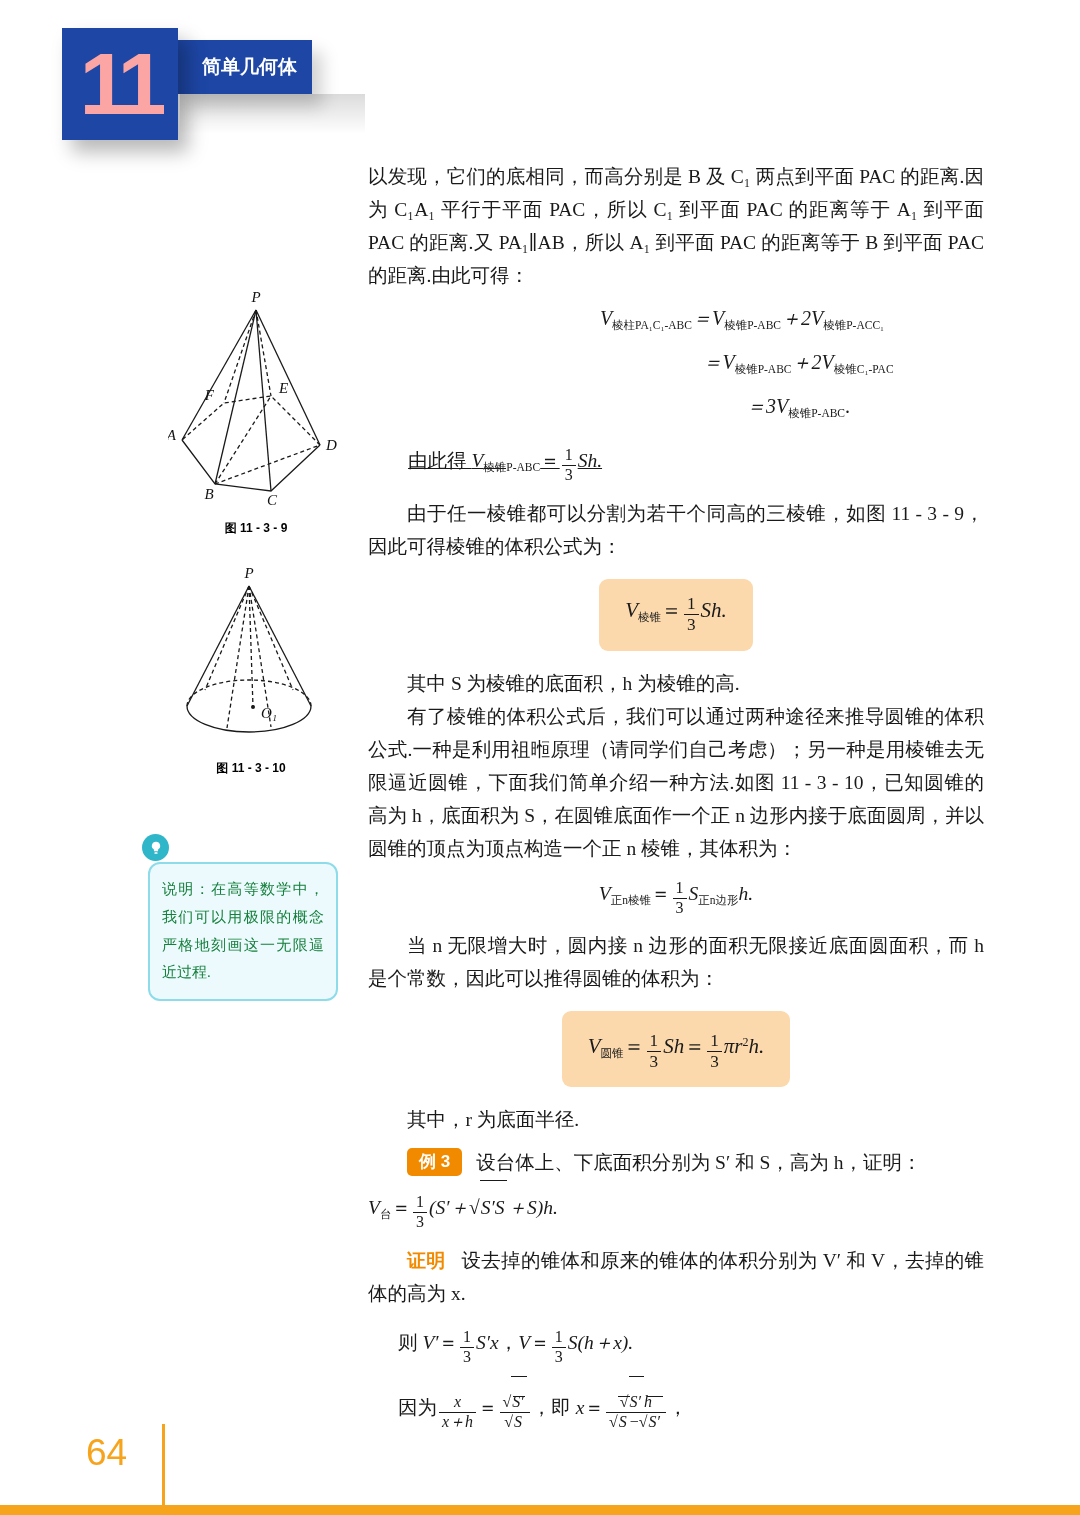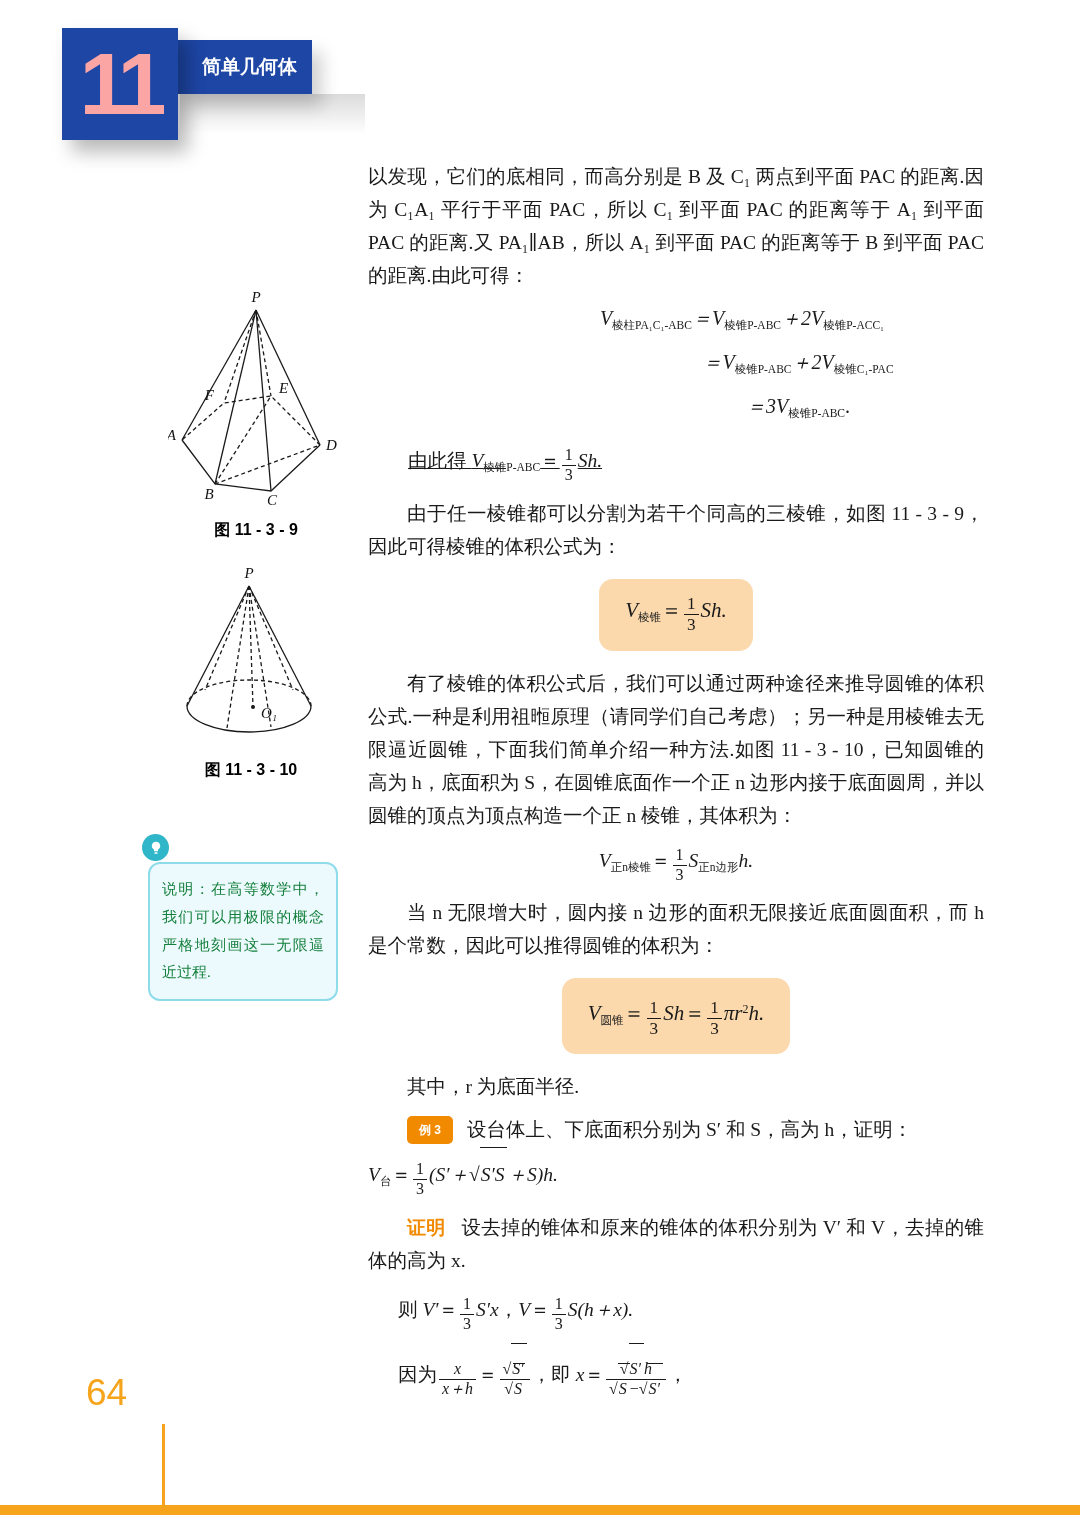--- a/index.html
+++ b/index.html
@@ -34,21 +34,21 @@
     background:linear-gradient(to bottom, rgba(0,0,0,.14), rgba(0,0,0,0));
     z-index:1;
   }
 
   
   .figure{ position:absolute; text-align:center; }
   .fig1{ left:168px; top:288px; width:176px; }
   .fig2{ left:168px; top:566px; width:166px; }
   .fig-caption{
     margin-top:10px; font-family:"Liberation Sans","DejaVu Sans",sans-serif;
-    font-weight:bold; font-size:16px; color:#000;
+    font-weight:bold; font-size:12px; color:#000;
   }
   .geoline{ stroke:#1a1a1a; stroke-width:1.3; fill:none; }
   .dash{ stroke-dasharray:4 3; }
   .geolabel{ font-family:"Liberation Serif","DejaVu Serif",serif; font-style:italic; font-size:15px; fill:#111; }
 
   
   .bulb{
     position:absolute; left:142px; top:834px; width:27px; height:27px; border-radius:50%;
     background:#2fb6c9; display:flex; align-items:center; justify-content:center; z-index:2;
   }
@@ -70,53 +70,53 @@
   .eqblock{ margin:8px 0 6px 132px; font-size:20px; line-height:37px; text-align:center; }
   .eq-indent{ margin-left:112px; }
 
   .mline{ margin:12px 0; }
   .m-left40{ margin-left:40px;text-decoration:underline; }
   .m-left30{ margin-left:30px; }
   .centered{ width:fit-content; margin-left:auto; margin-right:auto; }
 
   .fbox{
     width:fit-content; margin:16px auto; background:#fbd9ad;
-    border-radius:14px; padding:15px 26px; font-size:21px;
+    border-radius:9px; padding:15px 26px; font-size:21px;
   }
 
   .it{ font-style:italic; }
   .msub{ font-size:11.5px; vertical-align:-4px; }
   .ssup{ font-size:12px; vertical-align:7px; }
 
   .frac{
     display:inline-block; vertical-align:-0.8em; text-align:center;
     font-size:0.82em; line-height:1.18; margin:0 2px;
   }
   .frac .num{ display:block; border-bottom:1.4px solid #1a1a1a; padding:0 3px; }
   .frac .den{ display:block; padding:0 3px; }
 
   .sqrt{ white-space:nowrap; }
   .sqrt .sign{ font-style:normal; }
   .sqrt .arg{ border-top:1.4px solid #1a1a1a; padding:16px 3px 0 1px; }
 
   .ex-badge{
     display:inline-block; background:#f28a00; color:#fff;
     font-family:"Liberation Sans","DejaVu Sans",sans-serif;
-    font-weight:bold; font-size:12px; line-height:26px;
+    font-weight:bold; font-size:17px; line-height:26px;
     border-radius:5px; padding:1px 12px; margin-right:14px;
     text-indent:0; vertical-align:2px;
   }
   .proof-label{
     color:#f28a00; font-weight:bold; margin-right:16px;
     font-family:"Liberation Sans","DejaVu Sans",sans-serif; font-size:19px;
   }
 
   
   .page-num{
-    position:absolute; left:86px; top:1372px;
+    position:absolute; left:86px; top:1432px;
     color:#f7a41d; font-size:37px;
     font-family:"Liberation Sans","DejaVu Sans",sans-serif;
   }
   .page-num-rule{
     position:absolute; left:162px; top:1424px; width:2.5px; height:92px; background:#f7a41d;
   }
   .bottom-bar{
     position:absolute; left:0; bottom:0; width:1080px; height:10px; background:#f7a41d;
   }
 </style>
@@ -197,20 +197,21 @@
     <div class="eq-indent"><span class="it">＝V</span><span class="msub">棱锥P-ABC</span><span class="it">＋2V</span><span class="msub">棱锥C₁-PAC</span></div>
     <div class="eq-indent"><span class="it">＝3V</span><span class="msub">棱锥P-ABC</span><span>.</span></div>
   </div>
 
   <div class="mline m-left40"><span>由此得 </span><span class="it">V</span><span class="msub">棱锥P-ABC</span><span>＝</span><span class="frac"><span class="num">1</span><span class="den">3</span></span><span class="it">Sh.</span></div>
 
   <p class="para ind">由于任一棱锥都可以分割为若干个同高的三棱锥，如图 11 - 3 - 9，因此可得棱锥的体积公式为：</p>
 
   <div class="fbox"><span class="it">V</span><span class="msub">棱锥</span><span>＝</span><span class="frac"><span class="num">1</span><span class="den">3</span></span><span class="it">Sh.</span></div>
 
+  <p class="para ind">其中 S 为棱锥的底面积，h 为棱锥的高.</p>
 
   <p class="para ind">有了棱锥的体积公式后，我们可以通过两种途径来推导圆锥的体积公式.一种是利用祖暅原理（请同学们自己考虑）；另一种是用棱锥去无限逼近圆锥，下面我们简单介绍一种方法.如图 11 - 3 - 10，已知圆锥的高为 h，底面积为 S，在圆锥底面作一个正 n 边形内接于底面圆周，并以圆锥的顶点为顶点构造一个正 n 棱锥，其体积为：</p>
 
   <div class="mline centered"><span class="it">V</span><span class="msub">正n棱锥</span><span>＝</span><span class="frac"><span class="num">1</span><span class="den">3</span></span><span class="it">S</span><span class="msub">正n边形</span><span class="it">h.</span></div>
 
   <p class="para ind">当 n 无限增大时，圆内接 n 边形的面积无限接近底面圆面积，而 h 是个常数，因此可以推得圆锥的体积为：</p>
 
   <div class="fbox"><span class="it">V</span><span class="msub">圆锥</span><span>＝</span><span class="frac"><span class="num">1</span><span class="den">3</span></span><span class="it">Sh</span><span>＝</span><span class="frac"><span class="num">1</span><span class="den">3</span></span><span class="it">πr</span><span class="ssup">2</span><span class="it">h.</span></div>
 
   <p class="para ind">其中，r 为底面半径.</p>

